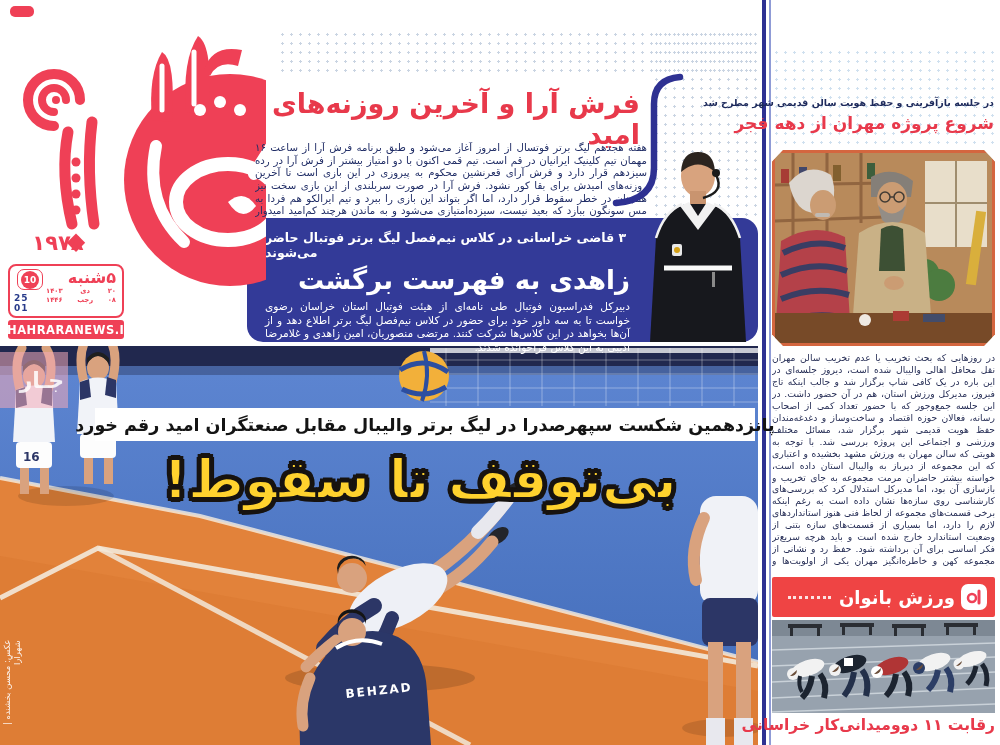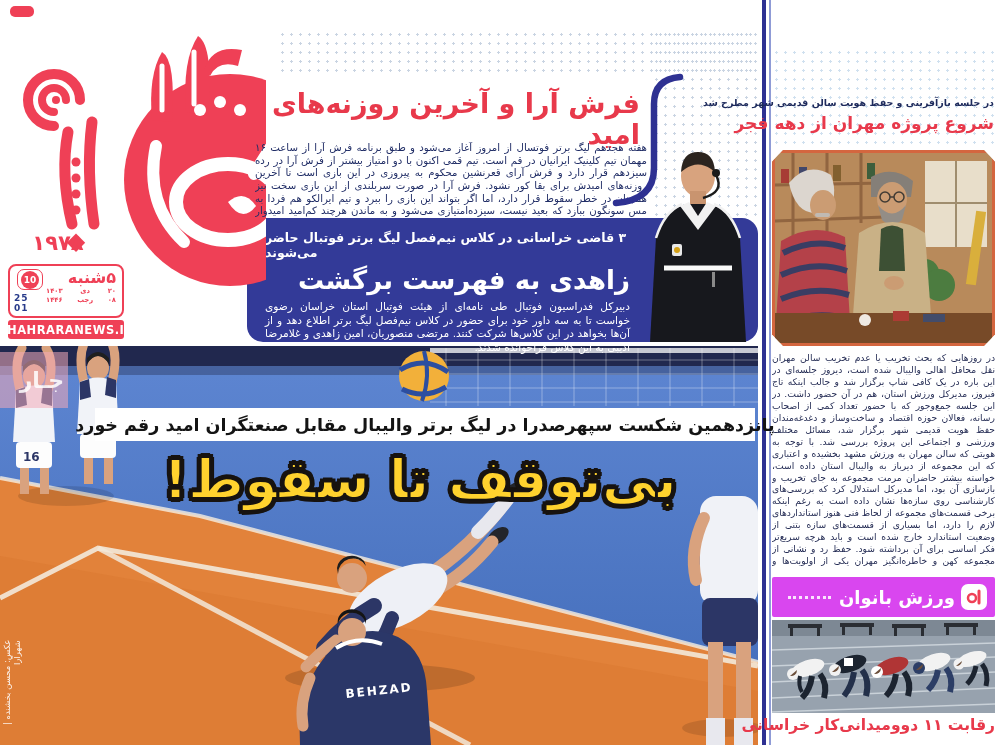--- a/index.html
+++ b/index.html
@@ -56,21 +56,21 @@
 
   
   .sep{left:762px;top:0;width:4px;height:745px;background:#2e3192;z-index:4;}
   .sep2{left:769px;top:0;width:1.5px;height:745px;background:#8f9bd6;z-index:4;}
   .rc-kicker{left:772px;top:97px;width:222px;text-align:right;direction:rtl;color:#1d2a5c;font-size:9.5px;font-weight:bold;z-index:4;white-space:nowrap;}
   .rc-headline{left:772px;top:113px;width:222px;text-align:right;direction:rtl;color:#e8394b;font-size:17px;font-weight:bold;z-index:4;white-space:nowrap;}
   .rc-photo{left:772px;top:150px;width:223px;height:196px;z-index:4;box-sizing:border-box;border:3px solid #d4663f;
       clip-path:polygon(5% 0,95% 0,100% 6%,100% 94%,95% 100%,5% 100%,0 94%,0 6%);overflow:hidden;background:#b5895e;}
   .rc-body{left:772px;top:352px;width:223px;height:216px;overflow:hidden;text-align:justify;direction:rtl;
       color:#1f2750;font-size:9.2px;line-height:1.3;z-index:4;}
-  .women-pill{left:772px;top:577px;width:223px;height:40px;background:#d946ef;border-radius:2px;z-index:4;
+  .women-pill{left:772px;top:577px;width:223px;height:40px;background:#ef4444;border-radius:2px;z-index:4;
       display:flex;align-items:center;flex-direction:row;box-sizing:border-box;padding:0 8px;}
   .pill-dots{flex:1;border-top:3px dotted rgba(255,255,255,.85);height:0;margin:0 8px;}
   .pill-label{color:#fff;font-size:18px;font-weight:bold;direction:rtl;white-space:nowrap;}
   .pill-icon{width:26px;height:26px;background:#fff;border-radius:7px;display:flex;align-items:center;justify-content:center;margin-left:6px;}
   .rc-runners{left:772px;top:620px;width:223px;height:93px;z-index:4;overflow:hidden;}
   .rc-caption{left:772px;top:716px;width:223px;text-align:right;direction:rtl;color:#e8394b;font-size:15.5px;font-weight:bold;z-index:4;white-space:nowrap;}
 </style>
 </head>
 <body>
 

